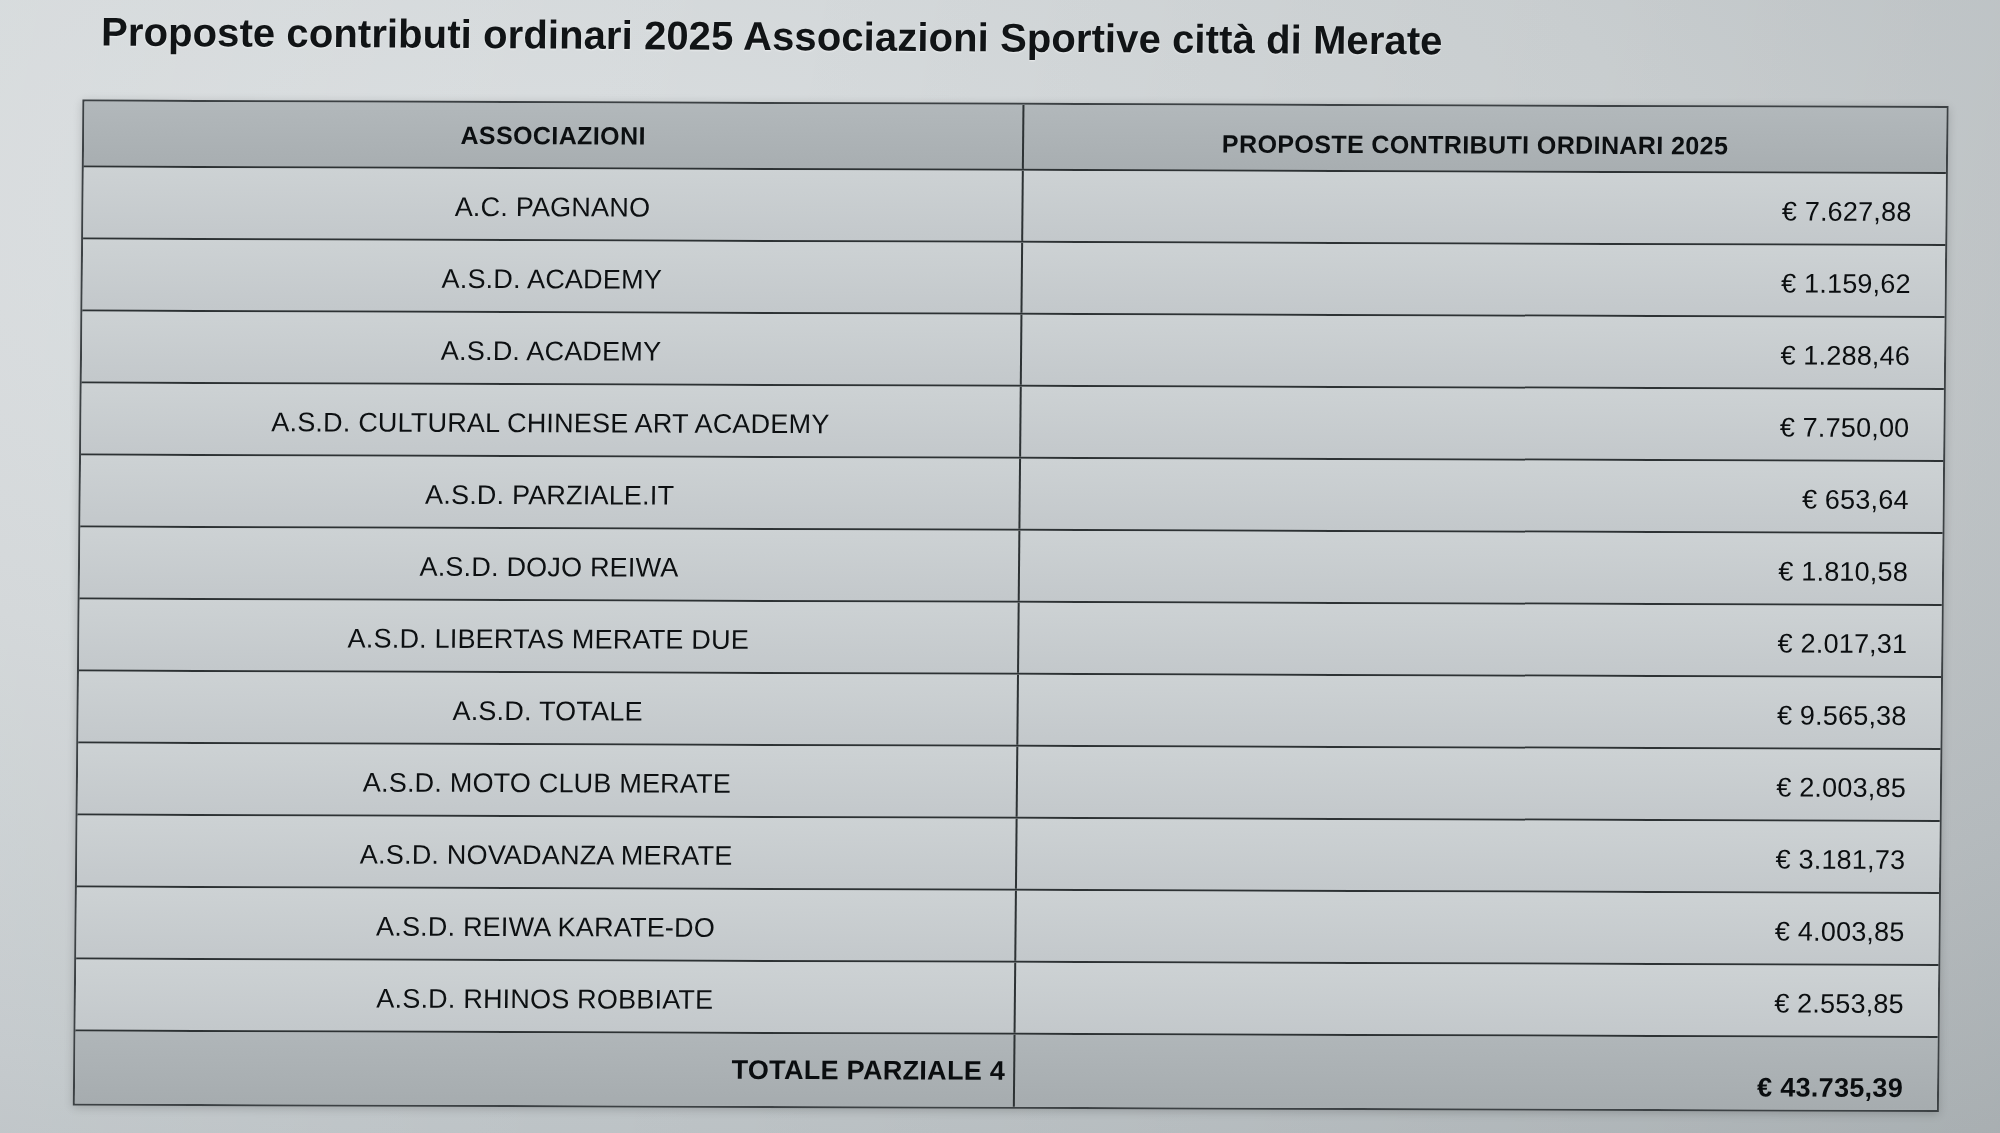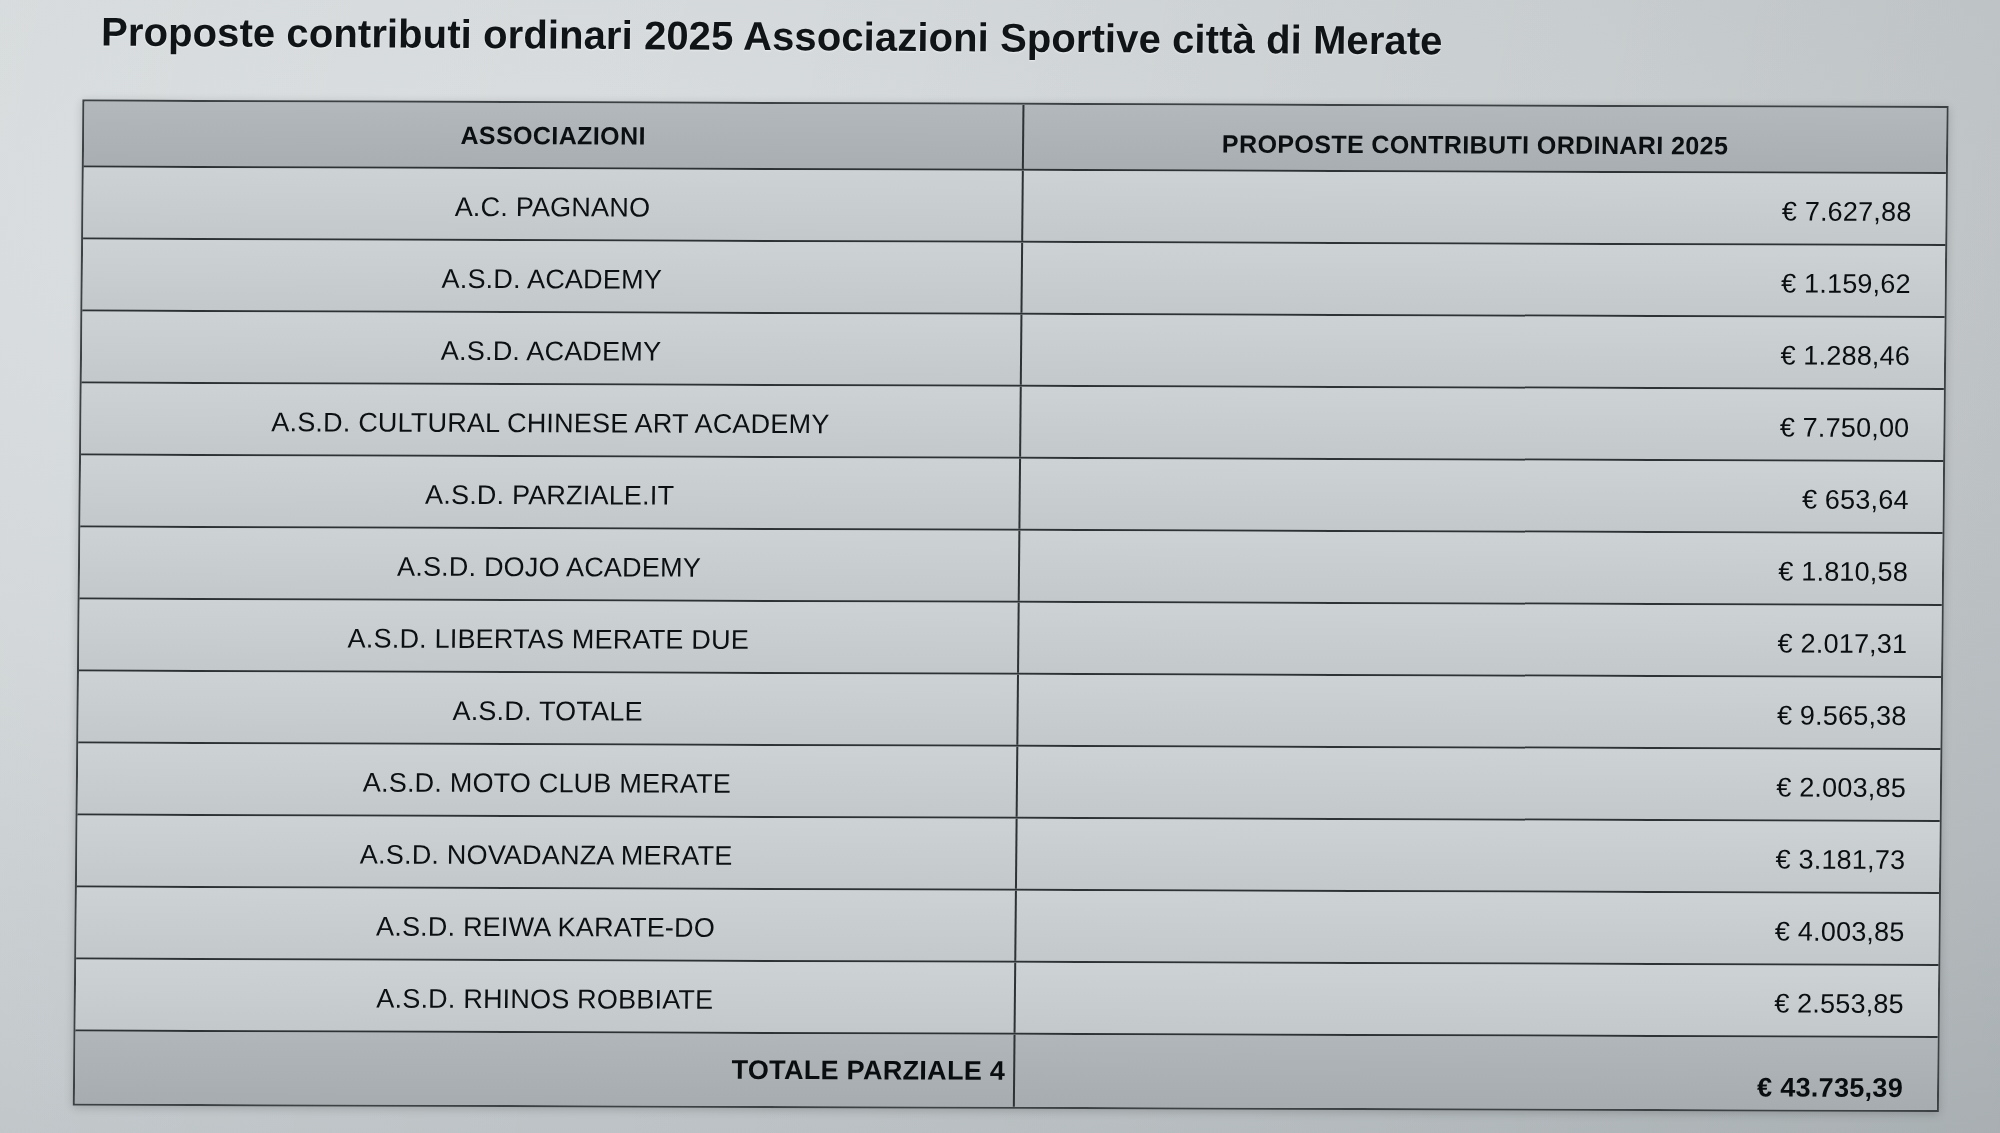--- a/index.html
+++ b/index.html
@@ -139,21 +139,21 @@
       <div class="cell-name">
         <span>A.S.D. PARZIALE.IT</span>
       </div>
       <div class="cell-val">
         <span>€ 653,64</span>
       </div>
     </div>
 
     <div class="row data">
       <div class="cell-name">
-        <span>A.S.D. DOJO ACADEMY</span>
+        <span>A.S.D. DOJO REIWA</span>
       </div>
       <div class="cell-val">
         <span>€ 1.810,58</span>
       </div>
     </div>
 
     <div class="row data">
       <div class="cell-name">
         <span>A.S.D. LIBERTAS MERATE DUE</span>
       </div>

